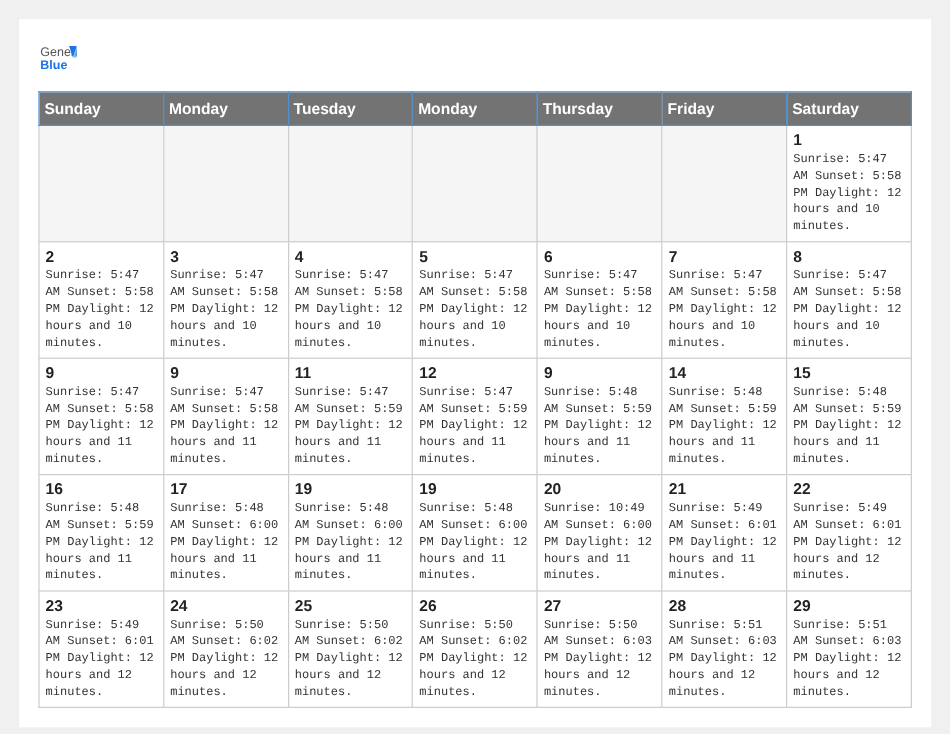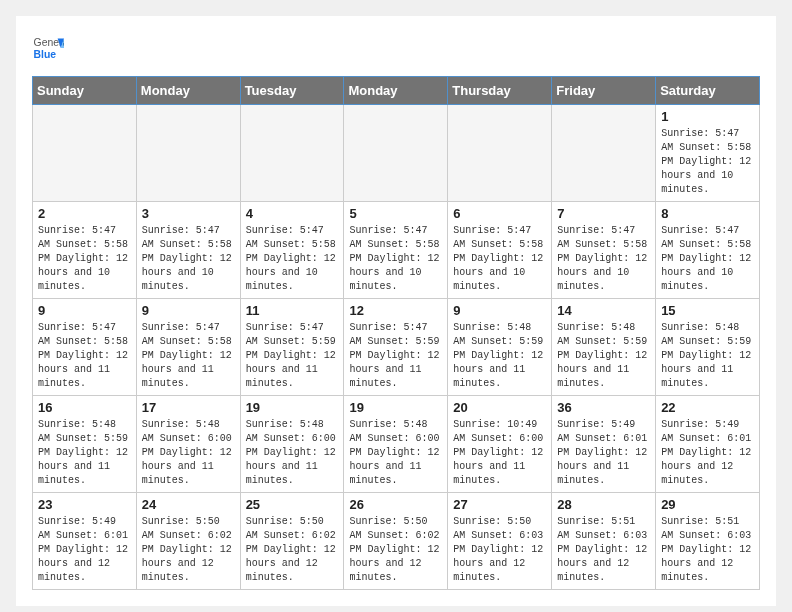--- a/index.html
+++ b/index.html
@@ -249,21 +249,21 @@
 Sunset: 6:00 PM
 Daylight: 12 hours and 11 minutes.</div>
           </td>
           <td>
             <span class="day-number">20</span>
             <div class="day-info">Sunrise: 10:49 AM
 Sunset: 6:00 PM
 Daylight: 12 hours and 11 minutes.</div>
           </td>
           <td>
-            <span class="day-number">36</span>
+            <span class="day-number">21</span>
             <div class="day-info">Sunrise: 5:49 AM
 Sunset: 6:01 PM
 Daylight: 12 hours and 11 minutes.</div>
           </td>
           <td>
             <span class="day-number">22</span>
             <div class="day-info">Sunrise: 5:49 AM
 Sunset: 6:01 PM
 Daylight: 12 hours and 12 minutes.</div>
           </td>

